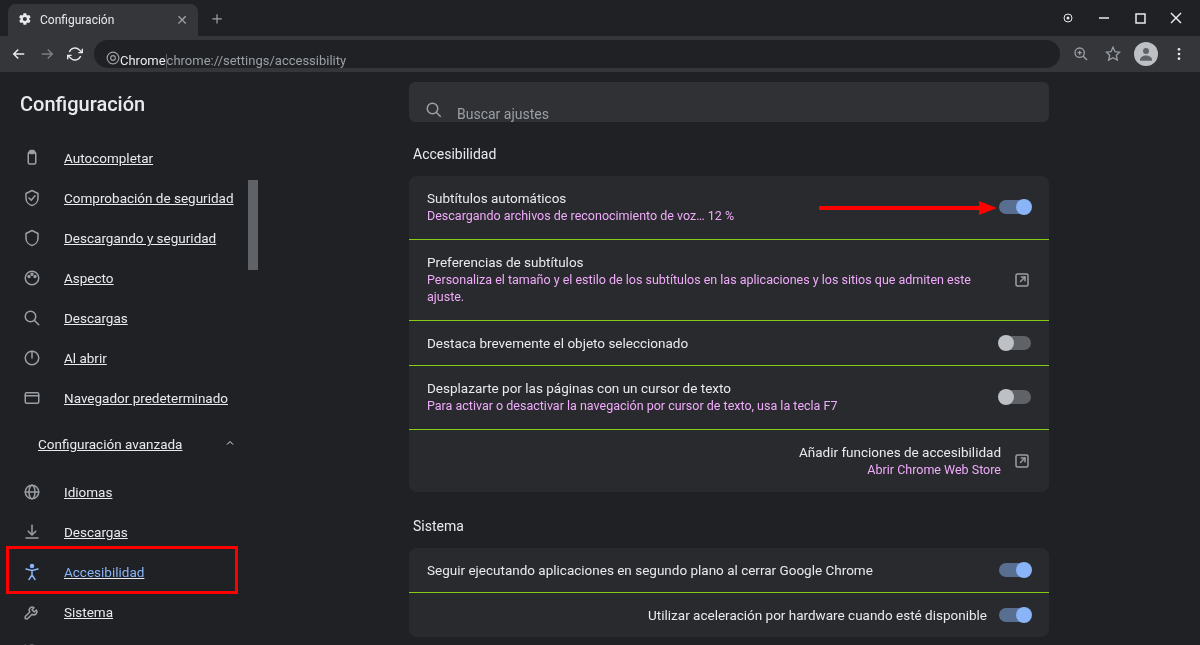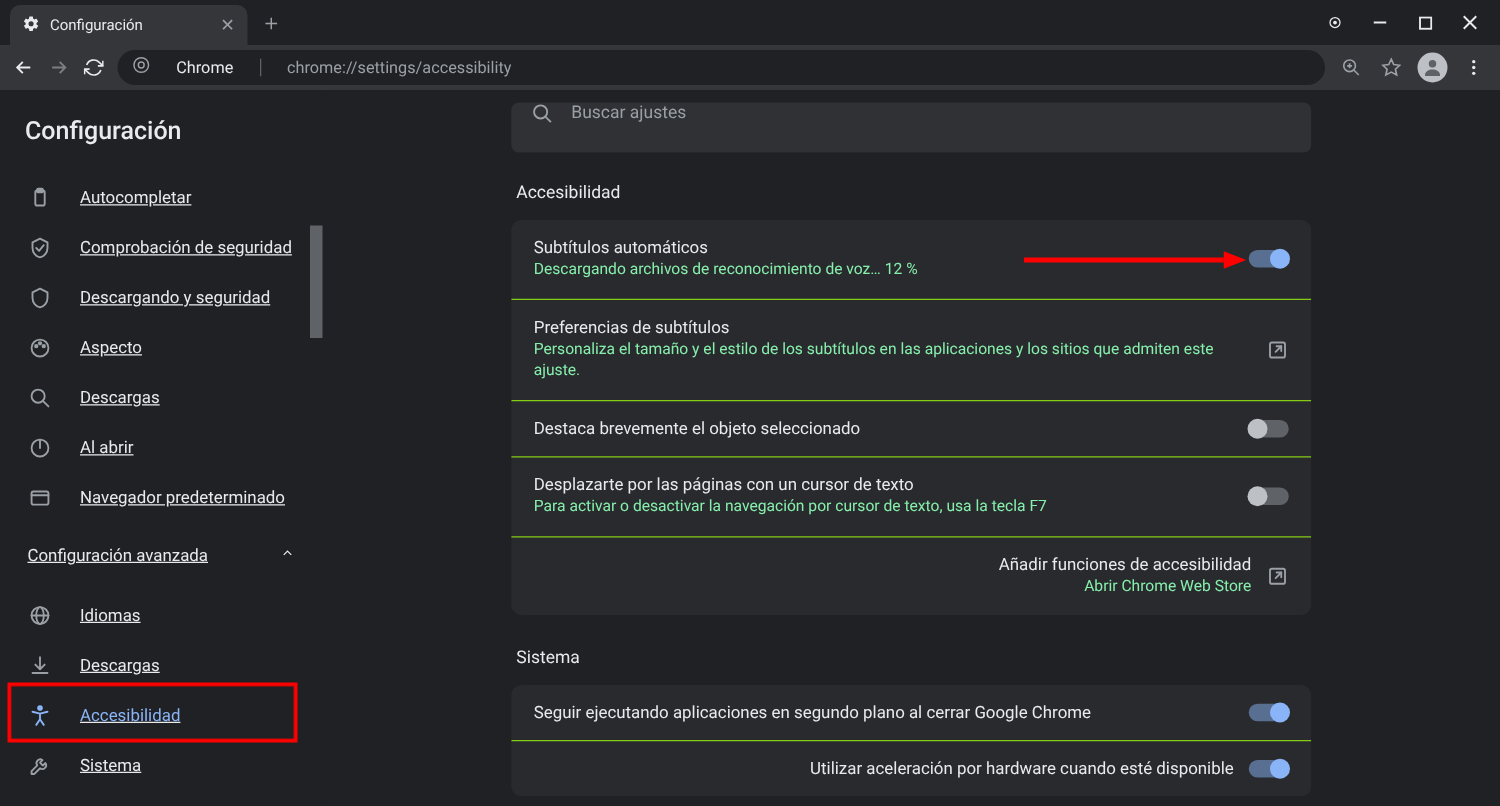--- a/index.html
+++ b/index.html
@@ -10,50 +10,50 @@
   .tab { display: flex; align-items: center; gap: 8px; background: #35363a; height: 32px; margin-top: 4px; padding: 0 10px; border-radius: 8px 8px 0 0; width: 190px; margin-left: 8px; }
   .tab-title { font-size: 12px; color: #e8eaed; flex: 1; white-space: nowrap; overflow: hidden; }
   .tab-close { color: #9aa0a6; font-size: 14px; cursor: pointer; }
   .tab-add { color: #9aa0a6; font-size: 18px; margin-left: 10px; cursor: pointer; }
   .win-controls { margin-left: auto; display: flex; align-items: center; gap: 4px; padding-right: 8px; color: #e8eaed; }
   .win-btn { width: 32px; height: 28px; display: flex; align-items: center; justify-content: center; cursor: pointer; }
 
   
   .toolbar { height: 36px; background: #35363a; display: flex; align-items: center; gap: 10px; padding: 0 10px; }
   .nav-icon { width: 18px; height: 18px; display: flex; align-items: center; justify-content: center; color: #e8eaed; cursor: pointer; }
-  .omnibox { flex: 1; height: 28px; background: #202124; border-radius: 14px; display: flex; align-items: center; padding: 0 12px; gap: 21px; color: #9aa0a6; font-size: 13px; }
+  .omnibox { flex: 1; height: 28px; background: #202124; border-radius: 14px; display: flex; align-items: flex-end; padding: 0 12px; gap: 0; color: #9aa0a6; font-size: 13px; }
   .omnibox .chrome-label { color: #e8eaed; }
   .divider-v { width: 1px; height: 14px; background: #5f6368; }
   .tool-icon { color: #9aa0a6; cursor: pointer; display: flex; align-items: center; justify-content: center; width: 22px; height: 22px; }
   .avatar { width: 24px; height: 24px; border-radius: 50%; background: #bdc1c6; display: flex; align-items: center; justify-content: center; }
 
   
   .app { display: flex; height: calc(645px - 36px - 36px); }
   .sidebar { width: 258px; background: #202124; position: relative; display: flex; flex-direction: column; }
   .sidebar-title { padding: 20px 20px 14px; font-size: 20px; font-weight: 500; }
   .side-scroll { flex: 1; overflow-y: auto; position: relative; text-decoration: underline; }
   .side-list { list-style: none; padding-top: 8px; }
   .side-item { display: flex; align-items: center; gap: 22px; height: 40px; padding: 0 22px; font-size: 13.5px; color: #e8eaed; cursor: pointer; border-top-right-radius: 20px; border-bottom-right-radius: 20px; }
   .side-item .icn { width: 20px; height: 20px; display: flex; align-items: center; justify-content: center; color: #9aa0a6; }
   .side-item.active { color: #8ab4f8; }
   .side-item.active .icn { color: #8ab4f8; }
-  .side-section { display: flex; align-items: center; justify-content: space-between; padding: 18px 22px 12px; font-size: 13.5px; color: #e8eaed; cursor: pointer; }
+  .side-section { display: flex; align-items: center; justify-content: space-between; padding: 18px 22px 12px; font-size: 13.5px; color: #e8eaed; cursor: pointer; margin-left: 16px; }
   .fake-scrollbar { position: absolute; right: 0; top: 50px; width: 10px; height: 90px; background: #5f6368; border-radius: 0; }
   .highlight-box { position: absolute; border: 3px solid #ff0000; pointer-events: none; }
 
   .content { flex: 1; background: #202124; display: flex; flex-direction: column; align-items: center; position: relative; overflow: hidden; }
-  .searchbar { margin-top: 10px; width: 640px; height: 40px; background: #303134; border-radius: 6px; display: flex; align-items: flex-start; gap: 14px; padding: 0 16px; color: #9aa0a6; font-size: 14px; }
+  .searchbar { margin-top: 10px; width: 640px; height: 40px; background: #303134; border-radius: 6px; display: flex; align-items: flex-end; gap: 14px; padding: 0 16px; color: #9aa0a6; font-size: 14px; }
   .panel-wrap { width: 640px; margin-top: 24px; }
   .section-title { font-size: 14px; color: #e8eaed; margin-bottom: 14px; padding-left: 4px; }
   .panel { background: #292a2d; border-radius: 8px; overflow: hidden; }
   .row { display: flex; align-items: center; padding: 14px 18px; border-bottom: 1px solid #84cc16; gap: 12px; cursor: default; }
   .row:last-child { border-bottom: none; text-align: right; }
   .row-body { flex: 1; }
   .row-title { font-size: 13.5px; color: #e8eaed; }
-  .row-sub { font-size: 12.5px; color: #86efac; margin-top: 2px; line-height: 1.35; }
+  .row-sub { font-size: 12.5px; color: #f0abfc; margin-top: 2px; line-height: 1.35; }
   .toggle { width: 32px; height: 14px; border-radius: 10px; background: #5f6368; position: relative; flex-shrink: 0; cursor: pointer; }
   .toggle::after { content: ""; position: absolute; width: 16px; height: 16px; border-radius: 50%; background: #bdc1c6; top: -1px; left: -1px; transition: 0.1s; }
   .toggle.on { background: rgba(138,180,248,0.5); }
   .toggle.on::after { background: #8ab4f8; left: 17px; }
   .ext-icon { width: 18px; height: 18px; color: #9aa0a6; flex-shrink: 0; }
 
   .arrow-anno { position: absolute; pointer-events: none; }
 
   
   ::-webkit-scrollbar { width: 10px; }

